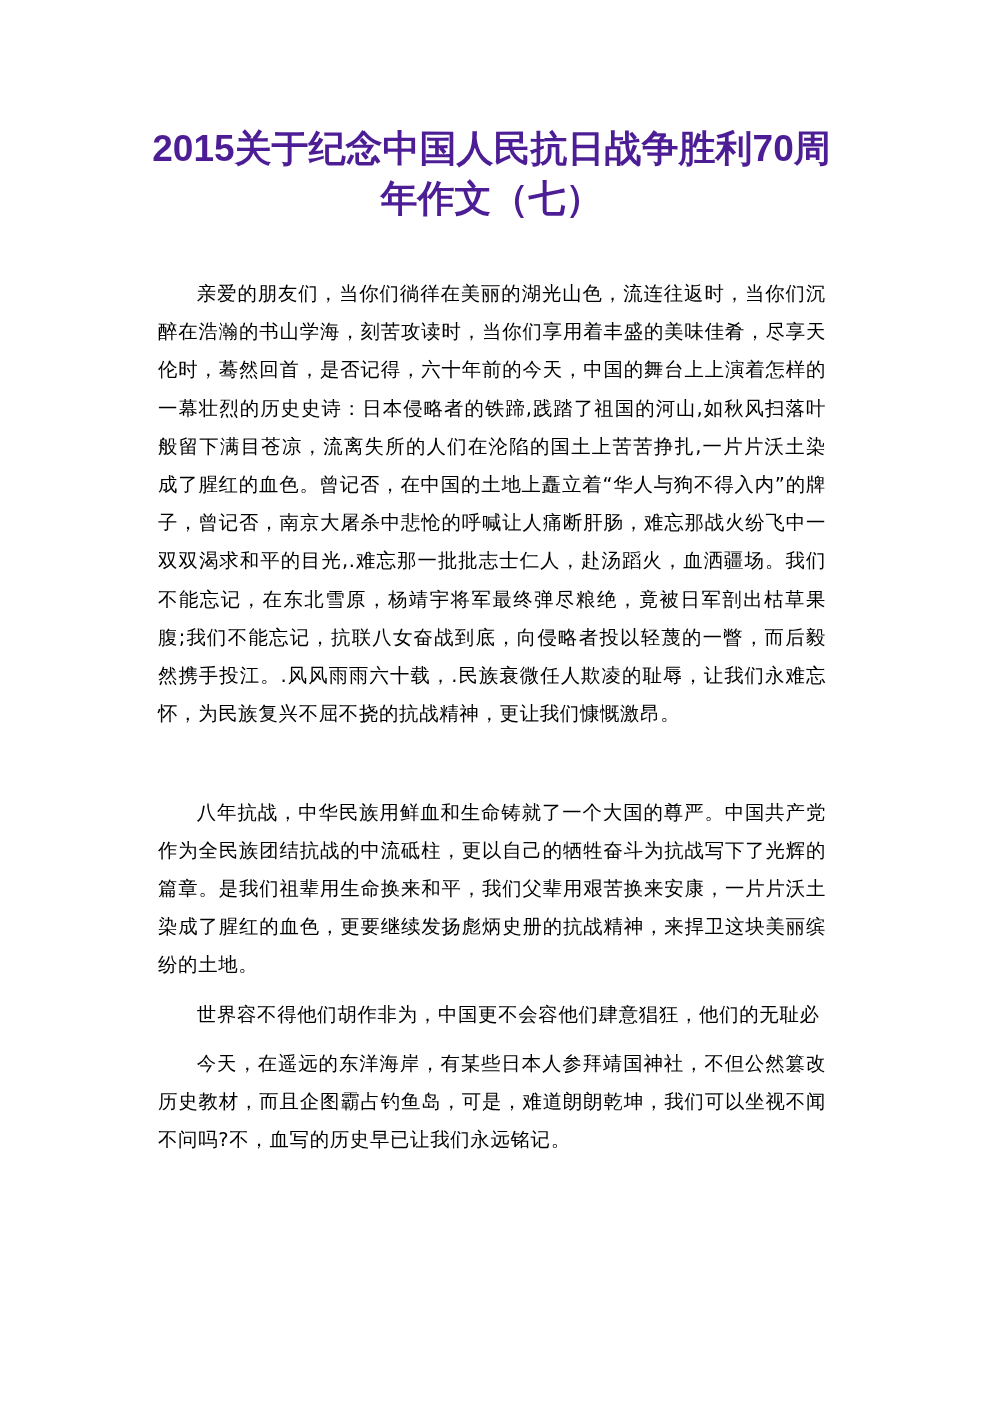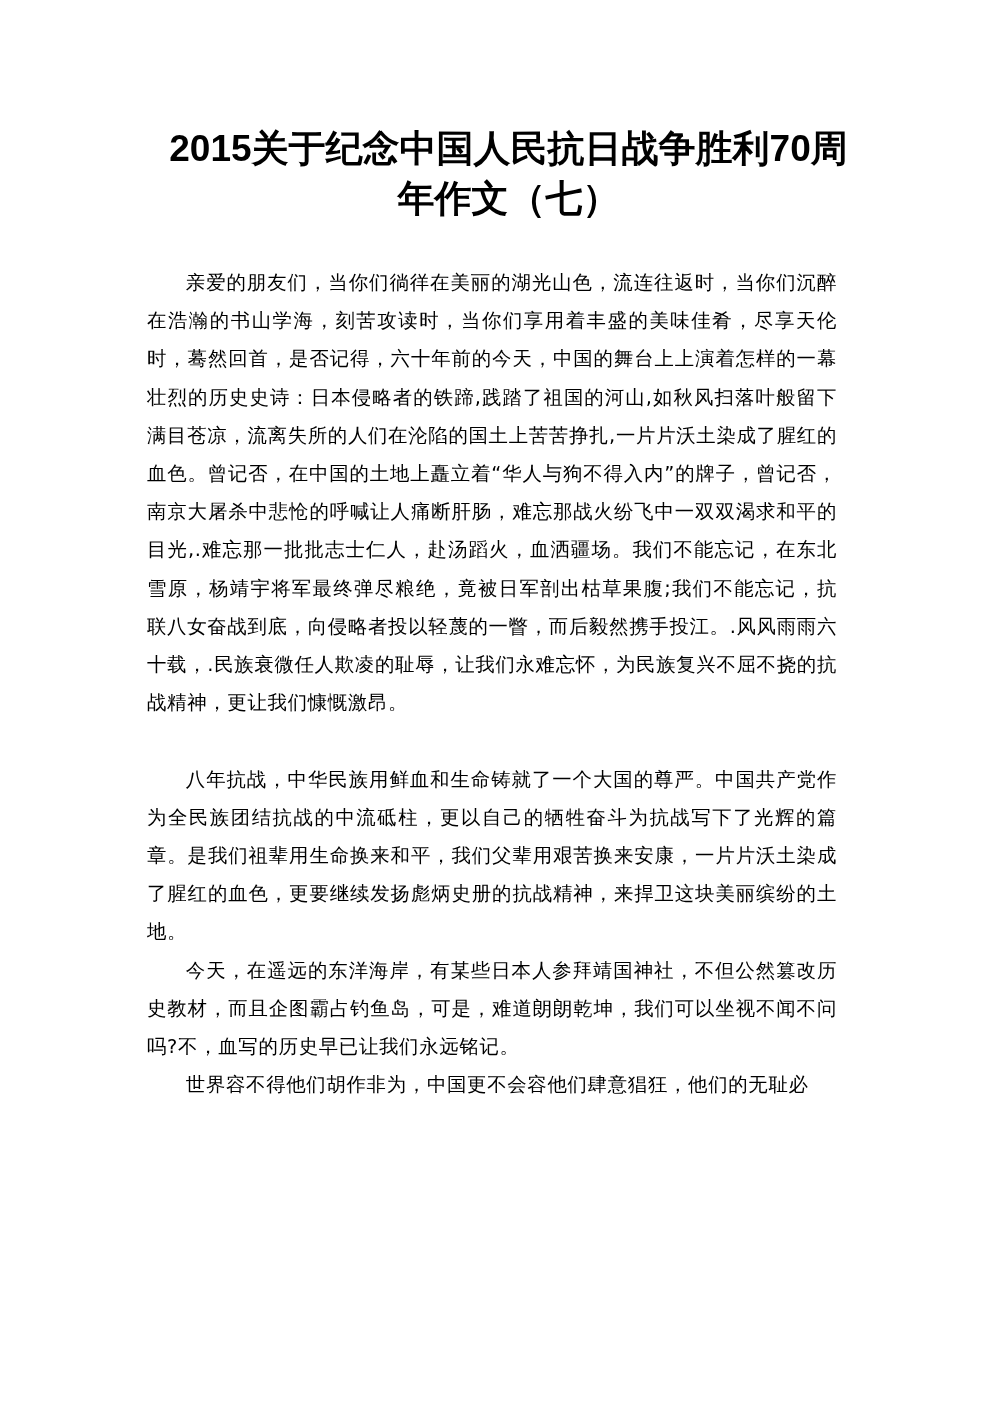--- a/index.html
+++ b/index.html
@@ -16,59 +16,59 @@
   }
   .page {
     position: absolute;
     left: 0; top: 0;
     width: 993px;
     height: 1404px;
     background: #ffffff;
   }
   .title {
     position: absolute;
-    left: 132px;
+    left: 115px;
     width: 753px;
     top: 124px;
     text-align: center;
-    color: #000000;
+    color: #4c1d95;
     font-family: "Liberation Sans", "DejaVu Sans", sans-serif;
     font-weight: bold;
     font-size: 37px;
     line-height: 50px;
     letter-spacing: 0px;
   }
   .title span { display: block; }
   .body {
     position: absolute;
     left: 147px;
     top: 264px;
     width: 690px;
     color: #000000;
     font-family: "DejaVu Sans", "Liberation Sans", sans-serif;
     font-size: 19.4px;
     line-height: 38.2px;
   }
   .para {
-    margin: 0;
+    margin: 11px;
     text-indent: 2em;
     text-align: justify;
     letter-spacing: 0.7px;
   }
   .spacer { height: 38.2px; }
 </style>
 </head>
 <body>
 
 <div class="page">
   <div class="title">
     <span>2015关于纪念中国人民抗日战争胜利70周</span>
     <span>年作文（七）</span>
   </div>
 
   <div class="body">
     <p class="para">亲爱的朋友们，当你们徜徉在美丽的湖光山色，流连往返时，当你们沉醉在浩瀚的书山学海，刻苦攻读时，当你们享用着丰盛的美味佳肴，尽享天伦时，蓦然回首，是否记得，六十年前的今天，中国的舞台上上演着怎样的一幕壮烈的历史史诗：日本侵略者的铁蹄,践踏了祖国的河山,如秋风扫落叶般留下满目苍凉，流离失所的人们在沦陷的国土上苦苦挣扎,一片片沃土染成了腥红的血色。曾记否，在中国的土地上矗立着“华人与狗不得入内”的牌子，曾记否，南京大屠杀中悲怆的呼喊让人痛断肝肠，难忘那战火纷飞中一双双渴求和平的目光,.难忘那一批批志士仁人，赴汤蹈火，血洒疆场。我们不能忘记，在东北雪原，杨靖宇将军最终弹尽粮绝，竟被日军剖出枯草果腹;我们不能忘记，抗联八女奋战到底，向侵略者投以轻蔑的一瞥，而后毅然携手投江。.风风雨雨六十载，.民族衰微任人欺凌的耻辱，让我们永难忘怀，为民族复兴不屈不挠的抗战精神，更让我们慷慨激昂。</p>
     <div class="spacer"></div>
     <p class="para">八年抗战，中华民族用鲜血和生命铸就了一个大国的尊严。中国共产党作为全民族团结抗战的中流砥柱，更以自己的牺牲奋斗为抗战写下了光辉的篇章。是我们祖辈用生命换来和平，我们父辈用艰苦换来安康，一片片沃土染成了腥红的血色，更要继续发扬彪炳史册的抗战精神，来捍卫这块美丽缤纷的土地。</p>
+    <p class="para">世界容不得他们胡作非为，中国更不会容他们肆意猖狂，他们的无耻必</p>
     <p class="para">今天，在遥远的东洋海岸，有某些日本人参拜靖国神社，不但公然篡改历史教材，而且企图霸占钓鱼岛，可是，难道朗朗乾坤，我们可以坐视不闻不问吗?不，血写的历史早已让我们永远铭记。</p>
-    <p class="para">世界容不得他们胡作非为，中国更不会容他们肆意猖狂，他们的无耻必</p>
   </div>
 </div>
 
 </body></html>

